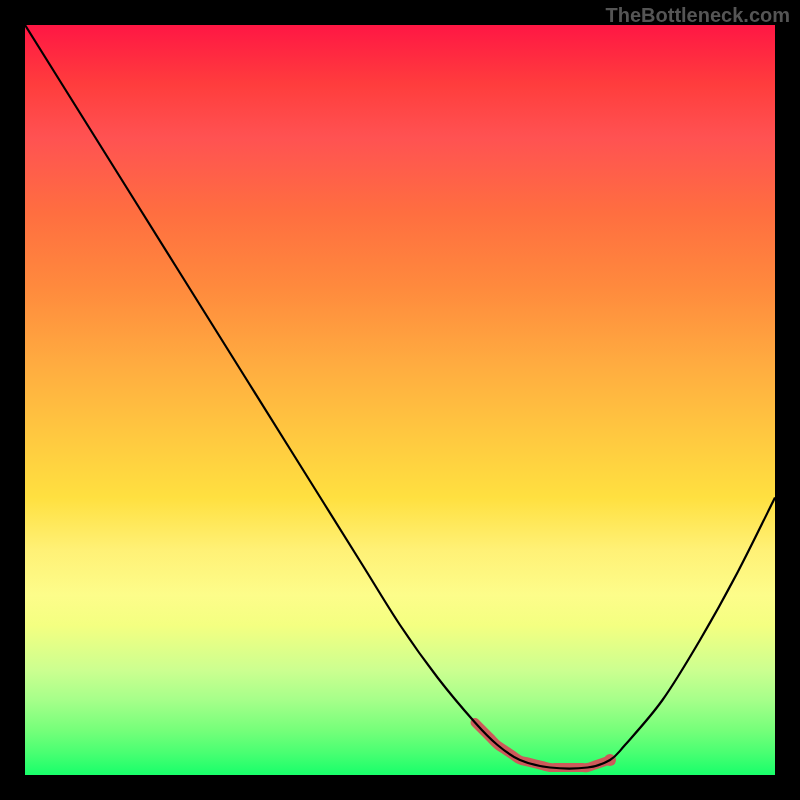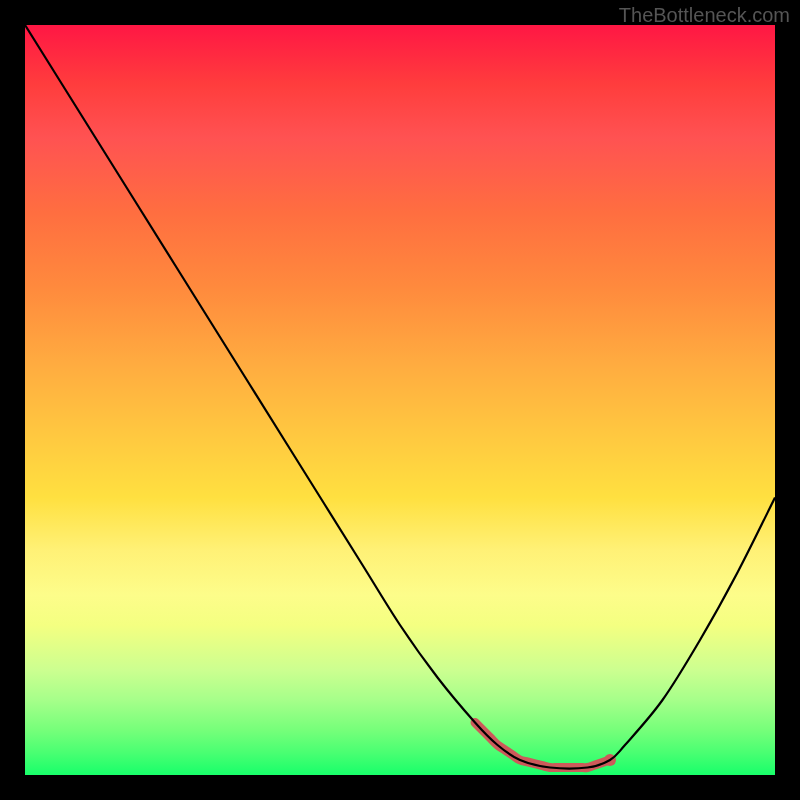--- a/index.html
+++ b/index.html
@@ -10,21 +10,21 @@
     position: relative;
     overflow: hidden;
     font-family: Arial, sans-serif;
   }
   .watermark {
     position: absolute;
     top: 4px;
     right: 10px;
     color: #555;
     font-size: 20px;
-    font-weight: 400;
+    font-weight: 700;
     z-index: 10;
   }
   .plot-area {
     position: absolute;
     left: 25px;
     top: 25px;
     width: 750px;
     height: 750px;
     overflow: hidden;
   }

